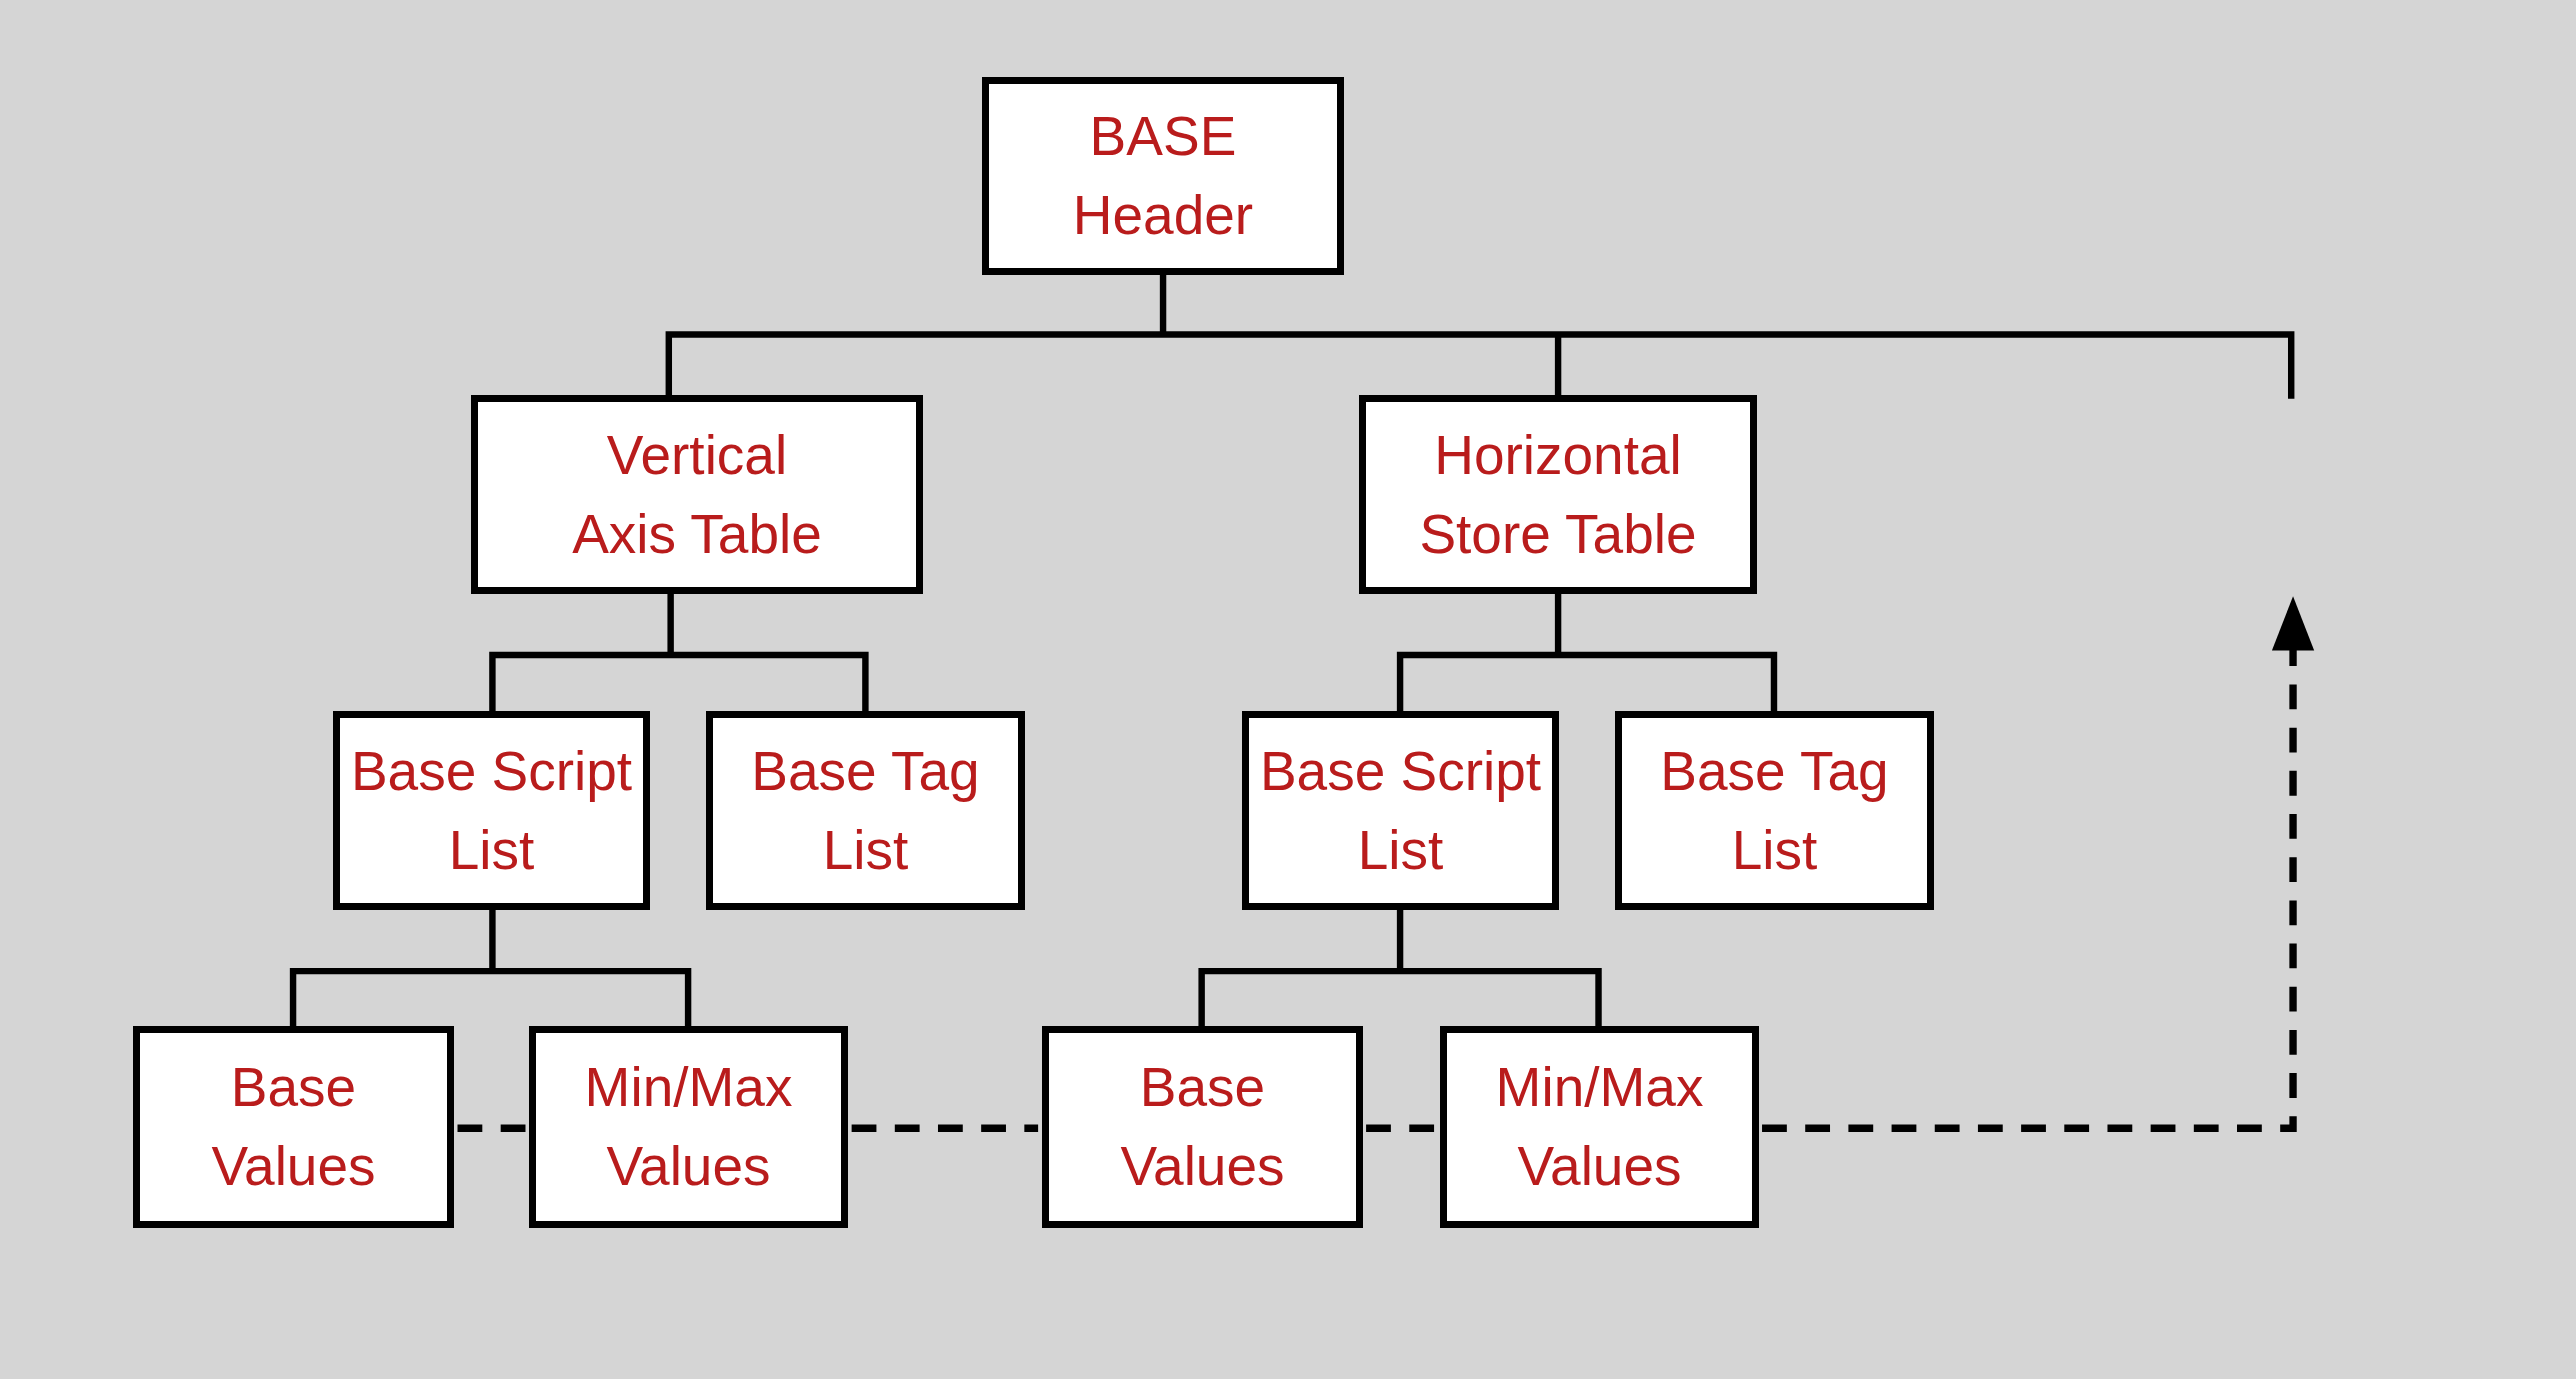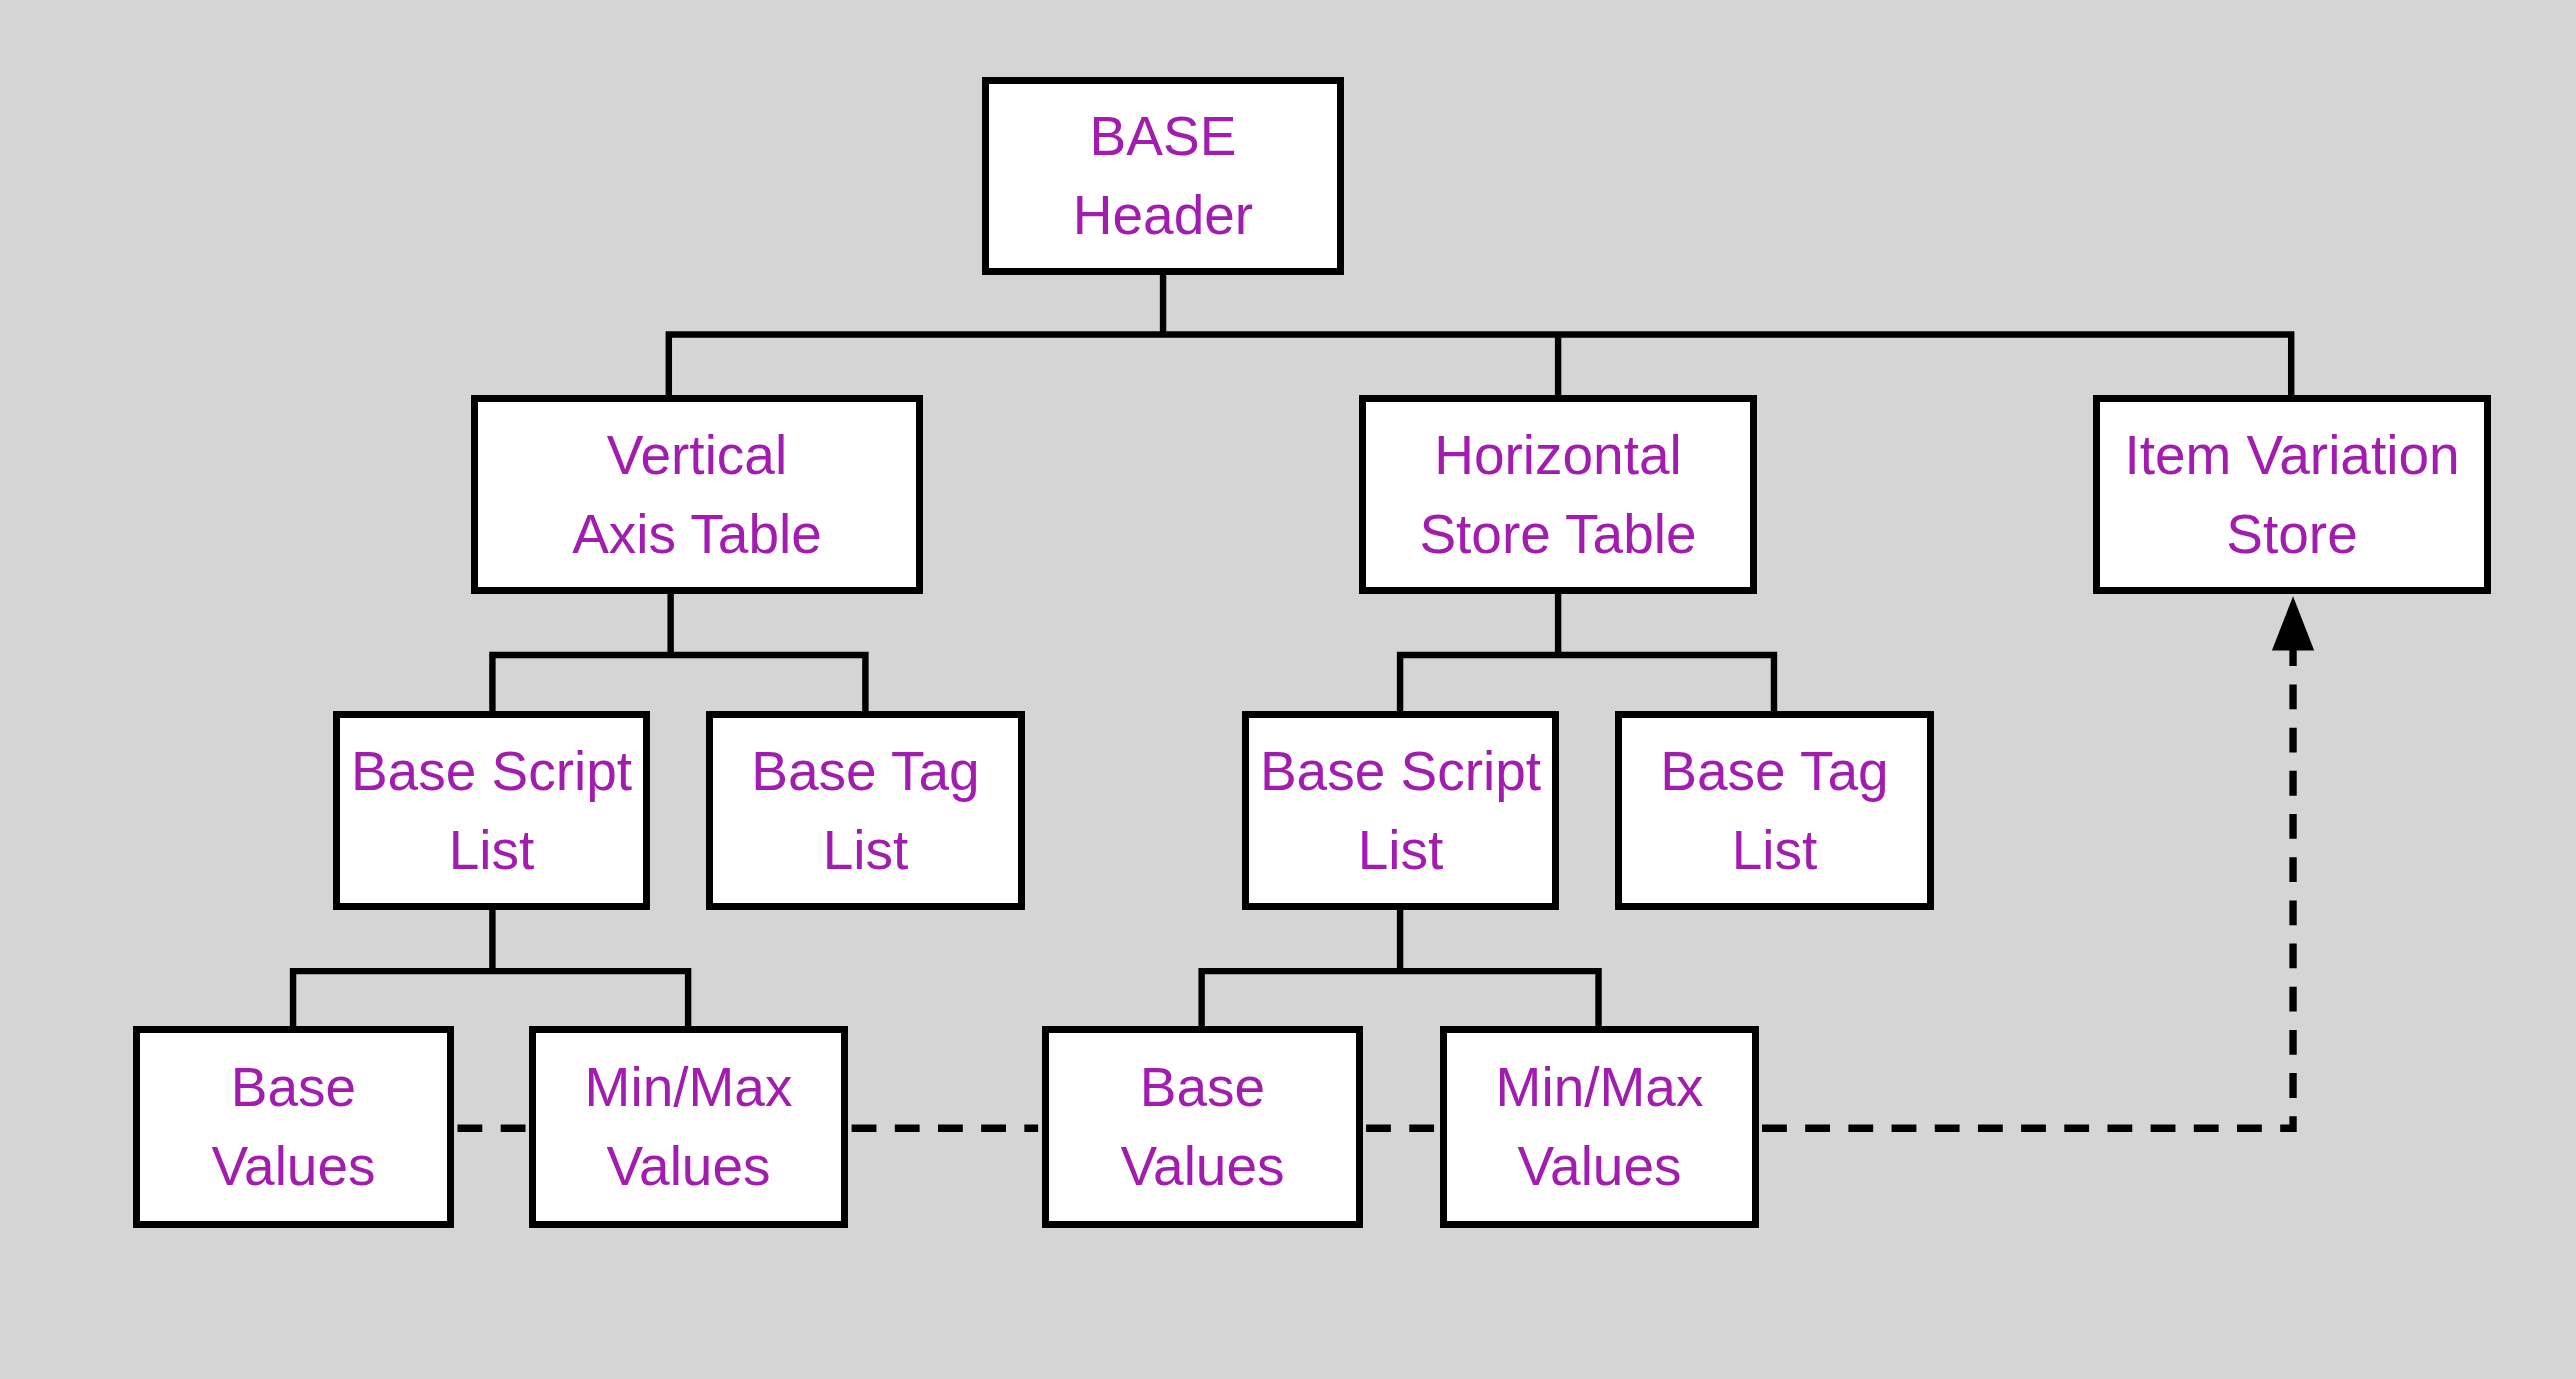--- a/index.html
+++ b/index.html
@@ -11,21 +11,21 @@
   }
   .stage{position:relative;width:2576px;height:1380px;}
   svg.wires{position:absolute;left:0;top:0;width:2576px;height:1380px;}
   .node{
     position:absolute;
     box-sizing:border-box;
     background:#ffffff;
     border:7.3px solid #000000;
     display:flex;align-items:center;justify-content:center;
     text-align:center;
-    color:#a21caf;
+    color:#b91c1c;
     font-size:55px;
     line-height:79px;
     white-space:pre-line;
   }
   #n-header {left:982px;top:77px;  width:362px;height:198px;}
   #n-vat    {left:471px; top:395px; width:452px;height:199px;}
   #n-hat    {left:1359px;top:395px; width:398px;height:199px;}
   #n-ivs    {left:2093px;top:395px; width:398px;height:199px;}
   #n-bsl-l  {left:333px; top:711px; width:317px;height:199px;}
   #n-btl-l  {left:706px; top:711px; width:319px;height:199px;}
@@ -76,24 +76,20 @@
   <div class="node" id="n-vat">
     <span>Vertical
 Axis Table</span>
   </div>
 
   <div class="node" id="n-hat">
     <span>Horizontal
 Store Table</span>
   </div>
 
-  <div class="node" id="n-ivs">
-    <span>Item Variation
-Store</span>
-  </div>
 
   <div class="node" id="n-bsl-l">
     <span>Base Script
 List</span>
   </div>
 
   <div class="node" id="n-btl-l">
     <span>Base Tag
 List</span>
   </div>

